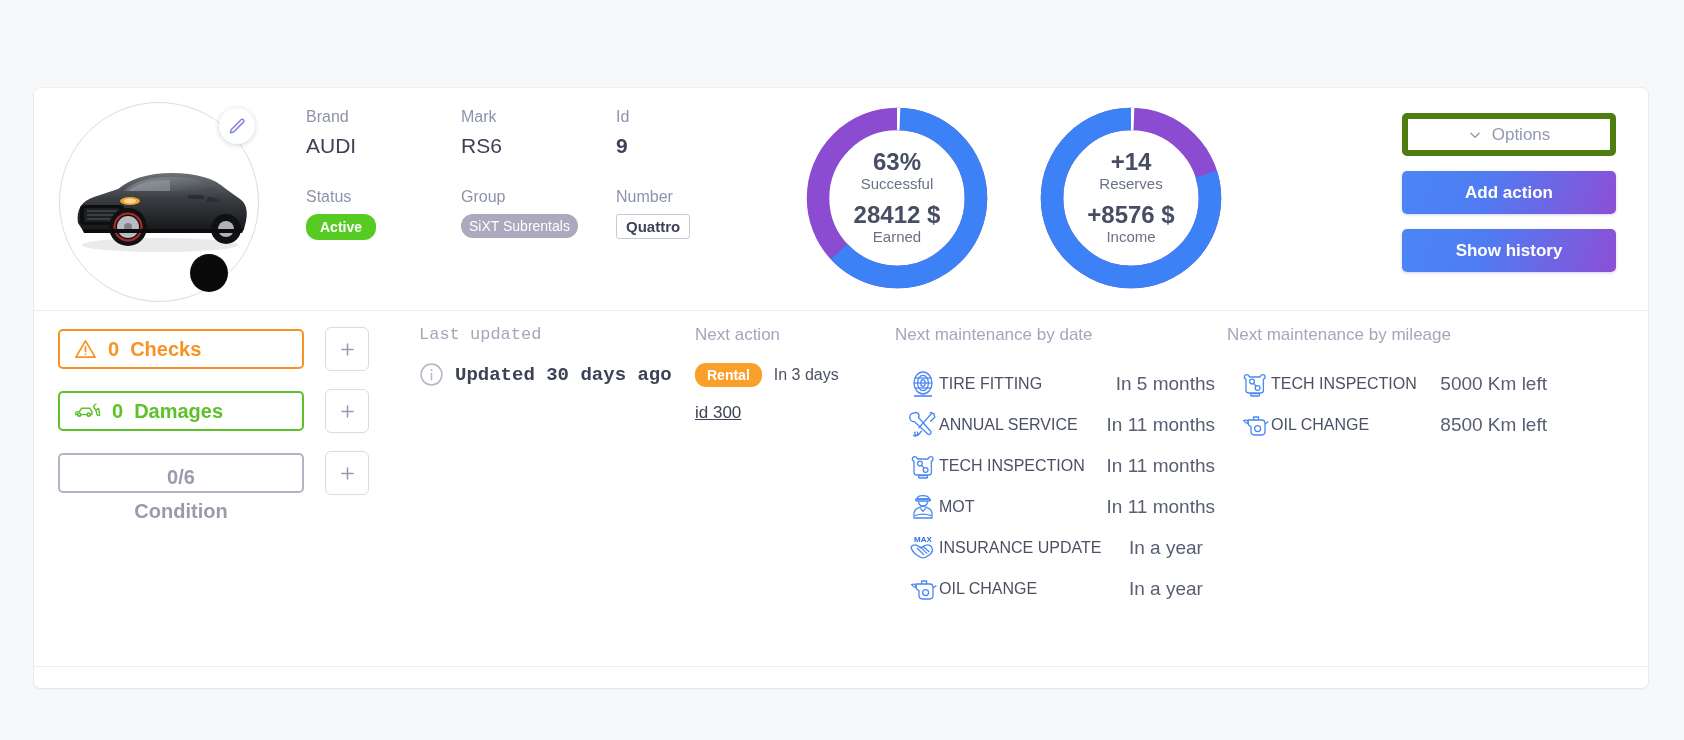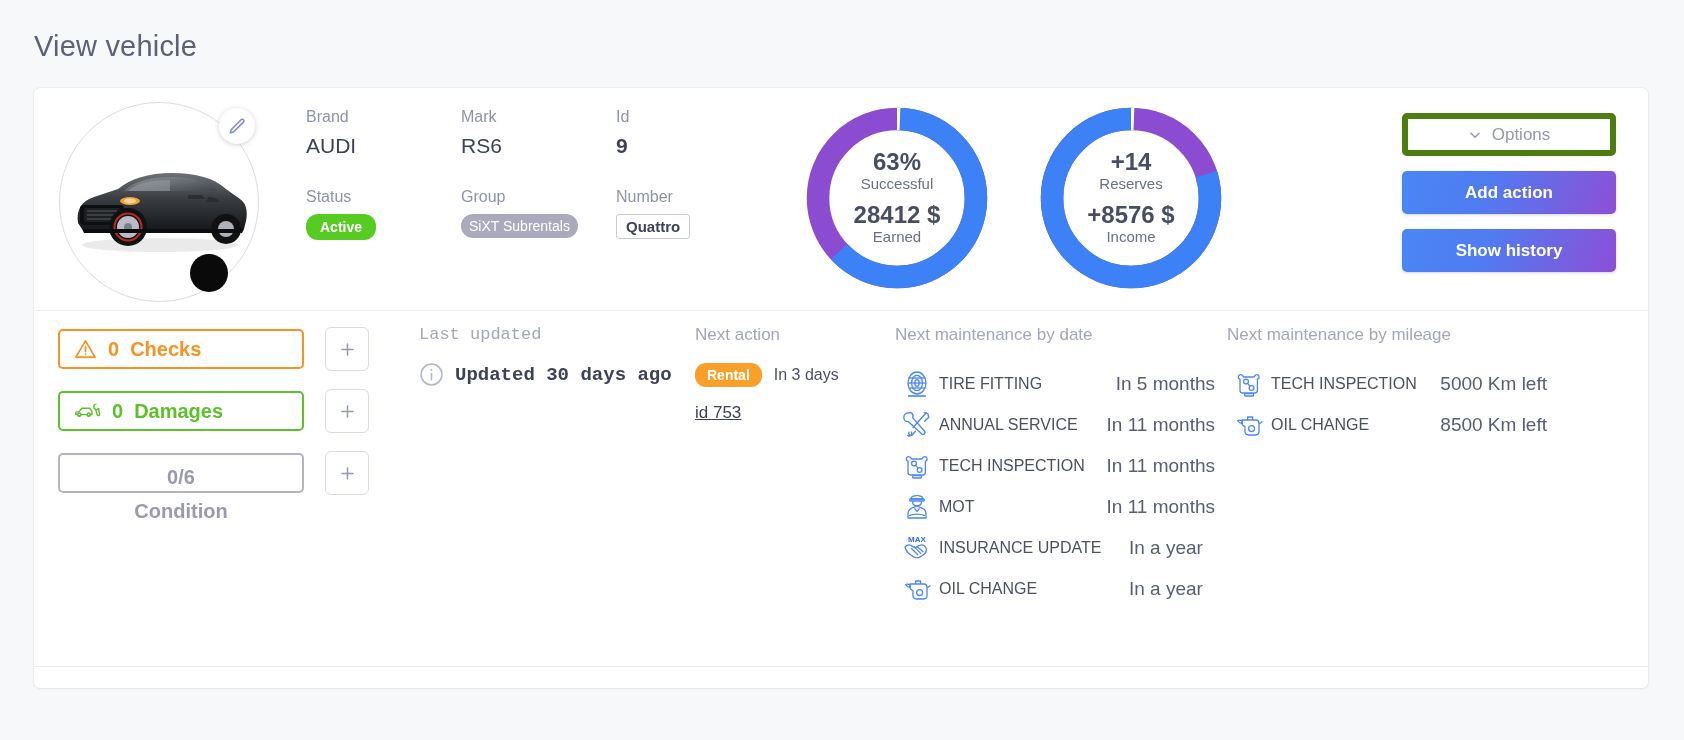--- a/index.html
+++ b/index.html
@@ -140,32 +140,31 @@
     font-size: 14px; font-weight: 700; padding: 4px 12px; border-radius: 11px;
   }
   .next-line { display: flex; align-items: center; gap: 12px; }
   .next-when { font-size: 16px; color: #4b5064; }
   .next-id {
     display: inline-block; margin-top: 16px; font-size: 17px; color: #3d4257;
     text-decoration: underline; cursor: pointer;
   }
 
   .mt-row { display: flex; align-items: center; height: 41px; }
-  .mt-icon { flex: 0 0 44px; height: 36px; display:flex; align-items:center; justify-content:center; }
+  .mt-icon { flex: 0 0 44px; height: 36px; display:flex; align-items:center; justify-content:flex-end; }
   .mt-name { font-size: 16px; color: #4b5064; white-space: nowrap; }
   .mt-when { font-size: 19px; color: #585e73; white-space: nowrap; margin-left: auto; }
   .col-date .mt-when { min-width: 86px; text-align: left; }
   .col-mileage .mt-when { min-width: 104px; text-align: left; }
 </style>
 </head>
 <body>
 
 <div class="page">
 
-  <div class="page-title">View vehicle</div>
 
   <div class="card">
 
     <div class="top-row">
 
       <div class="avatar-wrap">
         <div class="avatar-ring">
           <svg class="car-svg" width="184" height="104" viewBox="0 0 184 104">
             <defs>
               <linearGradient id="body" x1="0" y1="0" x2="0" y2="1">
@@ -352,21 +351,21 @@
           <span class="updated-text">Updated 30 days ago</span>
         </div>
       </div>
 
       <div class="col col-next">
         <div class="col-head">Next action</div>
         <div class="next-line">
           <span class="pill-rental">Rental</span>
           <span class="next-when">In 3 days</span>
         </div>
-        <span class="next-id">id 753</span>
+        <span class="next-id">id 300</span>
       </div>
 
       <div class="col col-date">
         <div class="col-head">Next maintenance by date</div>
 
         <div class="mt-row">
           <span class="mt-icon">
             <svg width="32" height="32" viewBox="0 0 32 32" fill="none" stroke="#4b87f2" stroke-width="1.3">
               <ellipse cx="16" cy="15" rx="9" ry="11"></ellipse>
                 <ellipse cx="16" cy="15" rx="5.4" ry="7.6"></ellipse>

